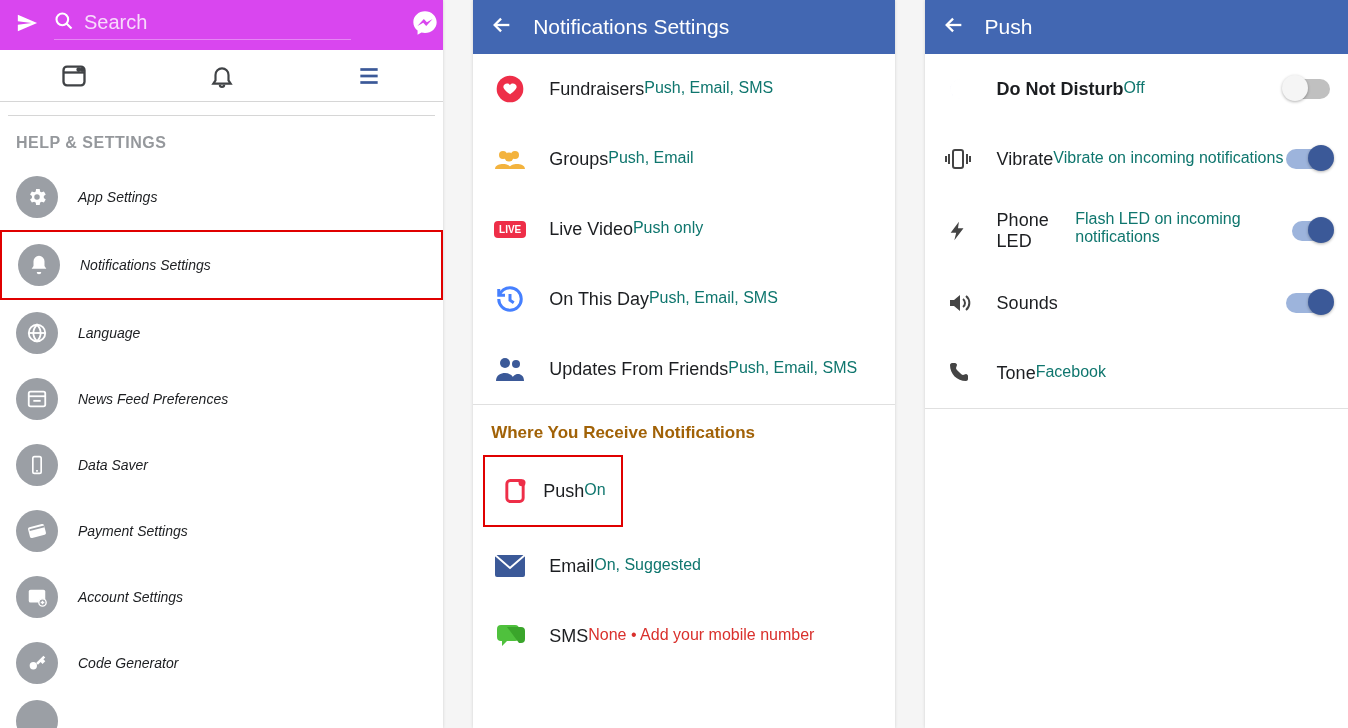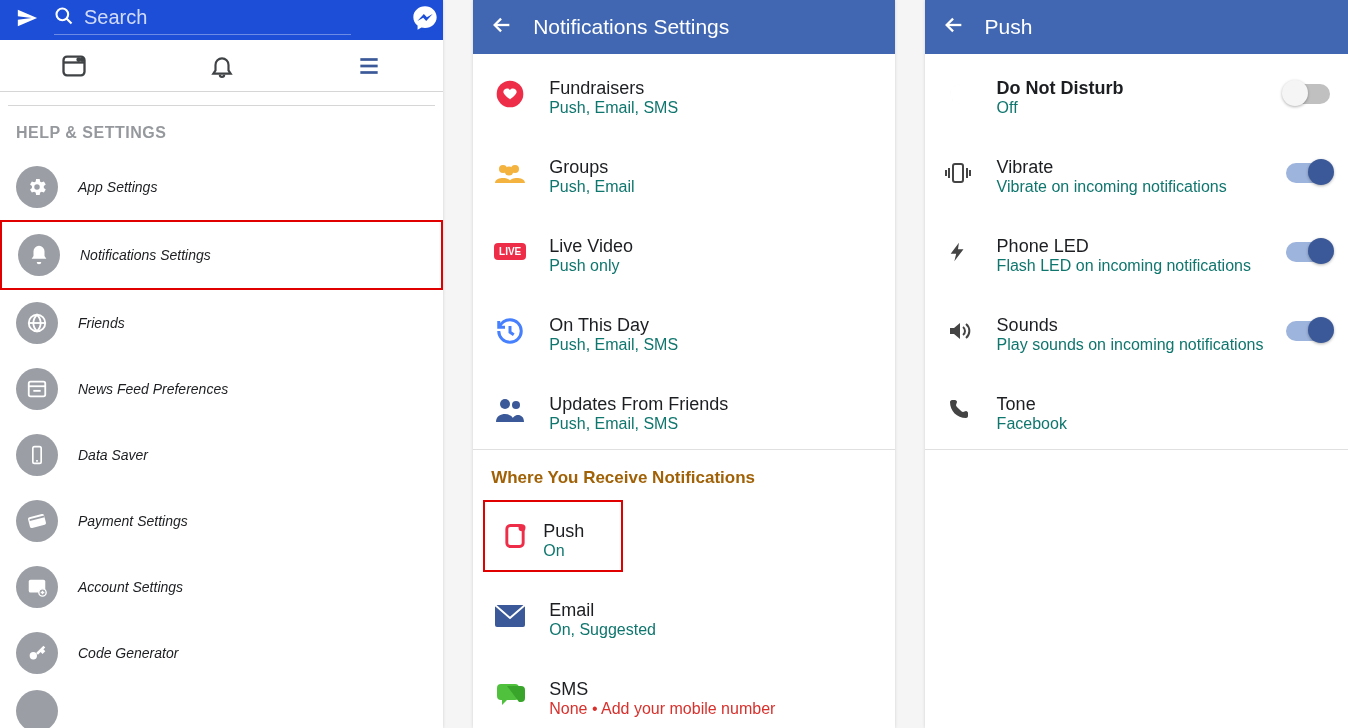--- a/index.html
+++ b/index.html
@@ -17,22 +17,22 @@
   .panel {
     background: #fff;
     height: 728px;
     box-shadow: 0 0 3px rgba(0,0,0,0.15);
     overflow: hidden;
   }
   .panel1 { width: 448px; }
   .panel2 { width: 426px; }
   .panel3 { width: 428px; }
   .topbar {
-    background: #1d4ed8;
-    height: 40px;
+    background: #d946ef;
+    height: 50px;
     display: flex;
     align-items: center;
     padding: 0 16px;
     color: #fff;
   }
   .topbar .send-icon { margin-right: 16px; }
   .search-wrap {
     display: flex;
     align-items: center;
     flex: 1;
@@ -117,22 +117,20 @@
     width: 38px;
     height: 38px;
     margin-right: 20px;
     display: flex;
     align-items: center;
     justify-content: center;
     flex-shrink: 0;
   }
   .list-text {
     display: flex;
-    flex-direction: column;
-    margin-top: 8px;
   }
   .list-title { font-size: 18px; color: #1c1e21; }
   .list-sub { font-size: 16px; color: #0f766e; }
   .divider { border-top: 1px solid #e0e0e0; }
   .section-label {
     color: #a16207;
     font-size: 17px;
     font-weight: 600;
     padding: 18px 18px 8px;
   }
@@ -261,21 +259,21 @@
   </div>
 
   <div class="menu-item">
     <div class="round-icon">
       <svg width="22" height="22" viewBox="0 0 24 24" fill="none" stroke="#fff" stroke-width="2">
           <circle cx="12" cy="12" r="9"></circle>
           <line x1="3" y1="12" x2="21" y2="12"></line>
           <path d="M12 3c2.5 2.5 4 5.5 4 9s-1.5 6.5-4 9c-2.5-2.5-4-5.5-4-9s1.5-6.5 4-9z"></path>
         </svg>
     </div>
-    <span>Friends</span>
+    <span>Language</span>
   </div>
 
   <div class="menu-item">
     <div class="round-icon">
       <svg width="22" height="22" viewBox="0 0 24 24" fill="none" stroke="#fff" stroke-width="2">
           <rect x="3" y="4" width="18" height="16" rx="2"></rect>
           <line x1="3" y1="9" x2="21" y2="9"></line>
           <line x1="8" y1="14" x2="16" y2="14"></line>
         </svg>
     </div>
@@ -507,21 +505,20 @@
 
   <div class="toggle-item">
     <div class="list-icon">
       <svg width="26" height="24" viewBox="0 0 24 24" fill="#444">
           <path d="M4 9v6h4l6 5V4L8 9H4z"></path>
           <path d="M17 8a5 5 0 010 8M20 5a9 9 0 010 14" fill="none" stroke="#444" stroke-width="2"></path>
         </svg>
     </div>
     <div class="list-text">
       <span class="list-title">Sounds</span>
-      <span class="list-sub">Play sounds on incoming notifications</span>
     </div>
     <div class="flex-spacer"></div>
     <div class="toggle-on"></div>
   </div>
 
   <div class="toggle-item">
     <div class="list-icon">
       <svg width="24" height="24" viewBox="0 0 24 24" fill="#444">
           <path d="M6 2c-1 0-2 1-2 2 0 9 7 16 16 16 1 0 2-1 2-2v-3c0-1-1-2-2-2l-3 1c-1 0-2-1-4-3s-3-3-3-4l1-3c0-1-1-2-2-2H6z"></path>
         </svg>

